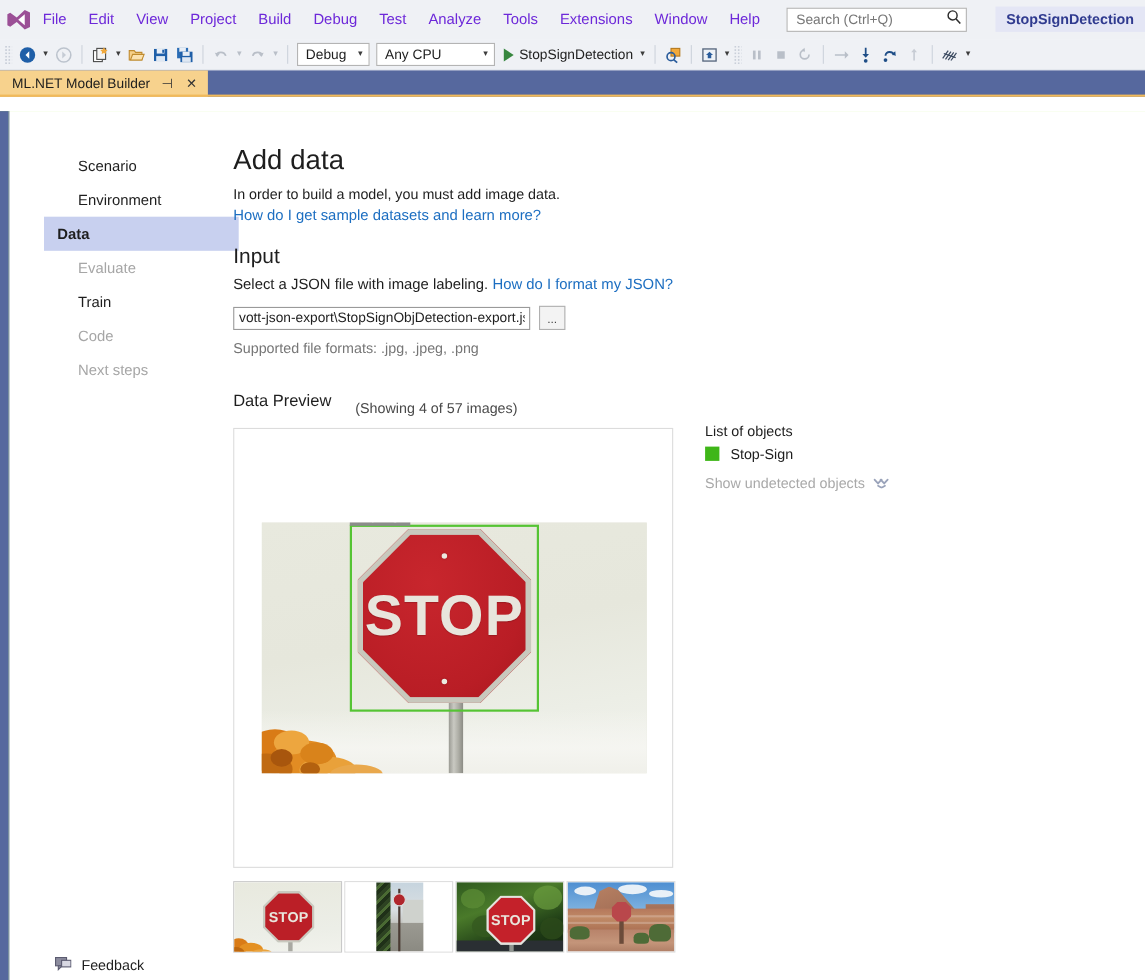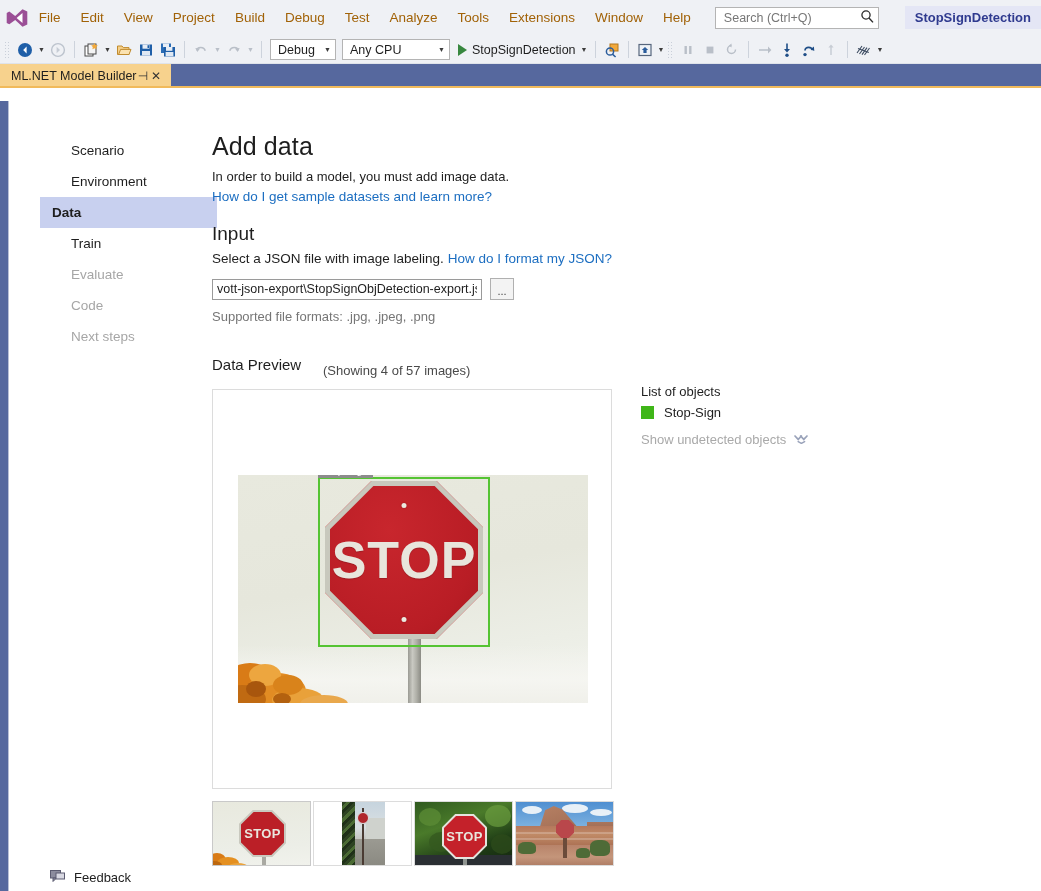--- a/index.html
+++ b/index.html
@@ -19,21 +19,21 @@
     background: #eff1f5;
     display: flex;
     align-items: center;
     padding-left: 6px;
     border-bottom: 1px solid #eff1f5;
     position: relative;
   }
   .vs-logo { width: 30px; height: 26px; display:flex; align-items:center; justify-content:center; }
   .menu-item {
     font-size: 13.5px;
-    color: #a16207;
+    color: #6d28d9;
     padding: 4px 9px;
     margin: 0 1px;
     white-space: nowrap;
     cursor: default;
   }
   .search-box {
     margin-left: 14px;
     width: 212px; height: 22px;
     background: #ffffff;
     border: 1px solid #b4b4b4;
@@ -108,20 +108,21 @@
     height: 24px;
     background: #56689e;
     display: flex; align-items: flex-end;
     position: relative;
   }
   .doc-tab {
     height: 24px;
     background: #f7d28d;
     display: flex; align-items: center;
     padding: 0 8px 0 11px;
+    gap: 9px;
     font-size: 12.5px;
     color: #1e1e1e;
   }
   .tab-pin, .tab-close {
     font-size: 12px; color: #333; line-height: 1;
     display: flex; align-items: center; justify-content: center;
     width: 13px; height: 16px;
   }
   .tab-underline {
     position: absolute; left: 0; bottom: 0;
@@ -595,25 +596,25 @@
     <div class="steps">
       <div class="step">
         <span>Scenario</span>
       </div>
       <div class="step">
         <span>Environment</span>
       </div>
       <div class="step active">
         <span>Data</span>
       </div>
+      <div class="step disabled">
+        <span>Evaluate</span>
+      </div>
       <div class="step">
         <span>Train</span>
-      </div>
-      <div class="step disabled">
-        <span>Evaluate</span>
       </div>
       <div class="step disabled">
         <span>Code</span>
       </div>
       <div class="step disabled">
         <span>Next steps</span>
       </div>
     </div>
 
     <div class="pane">

